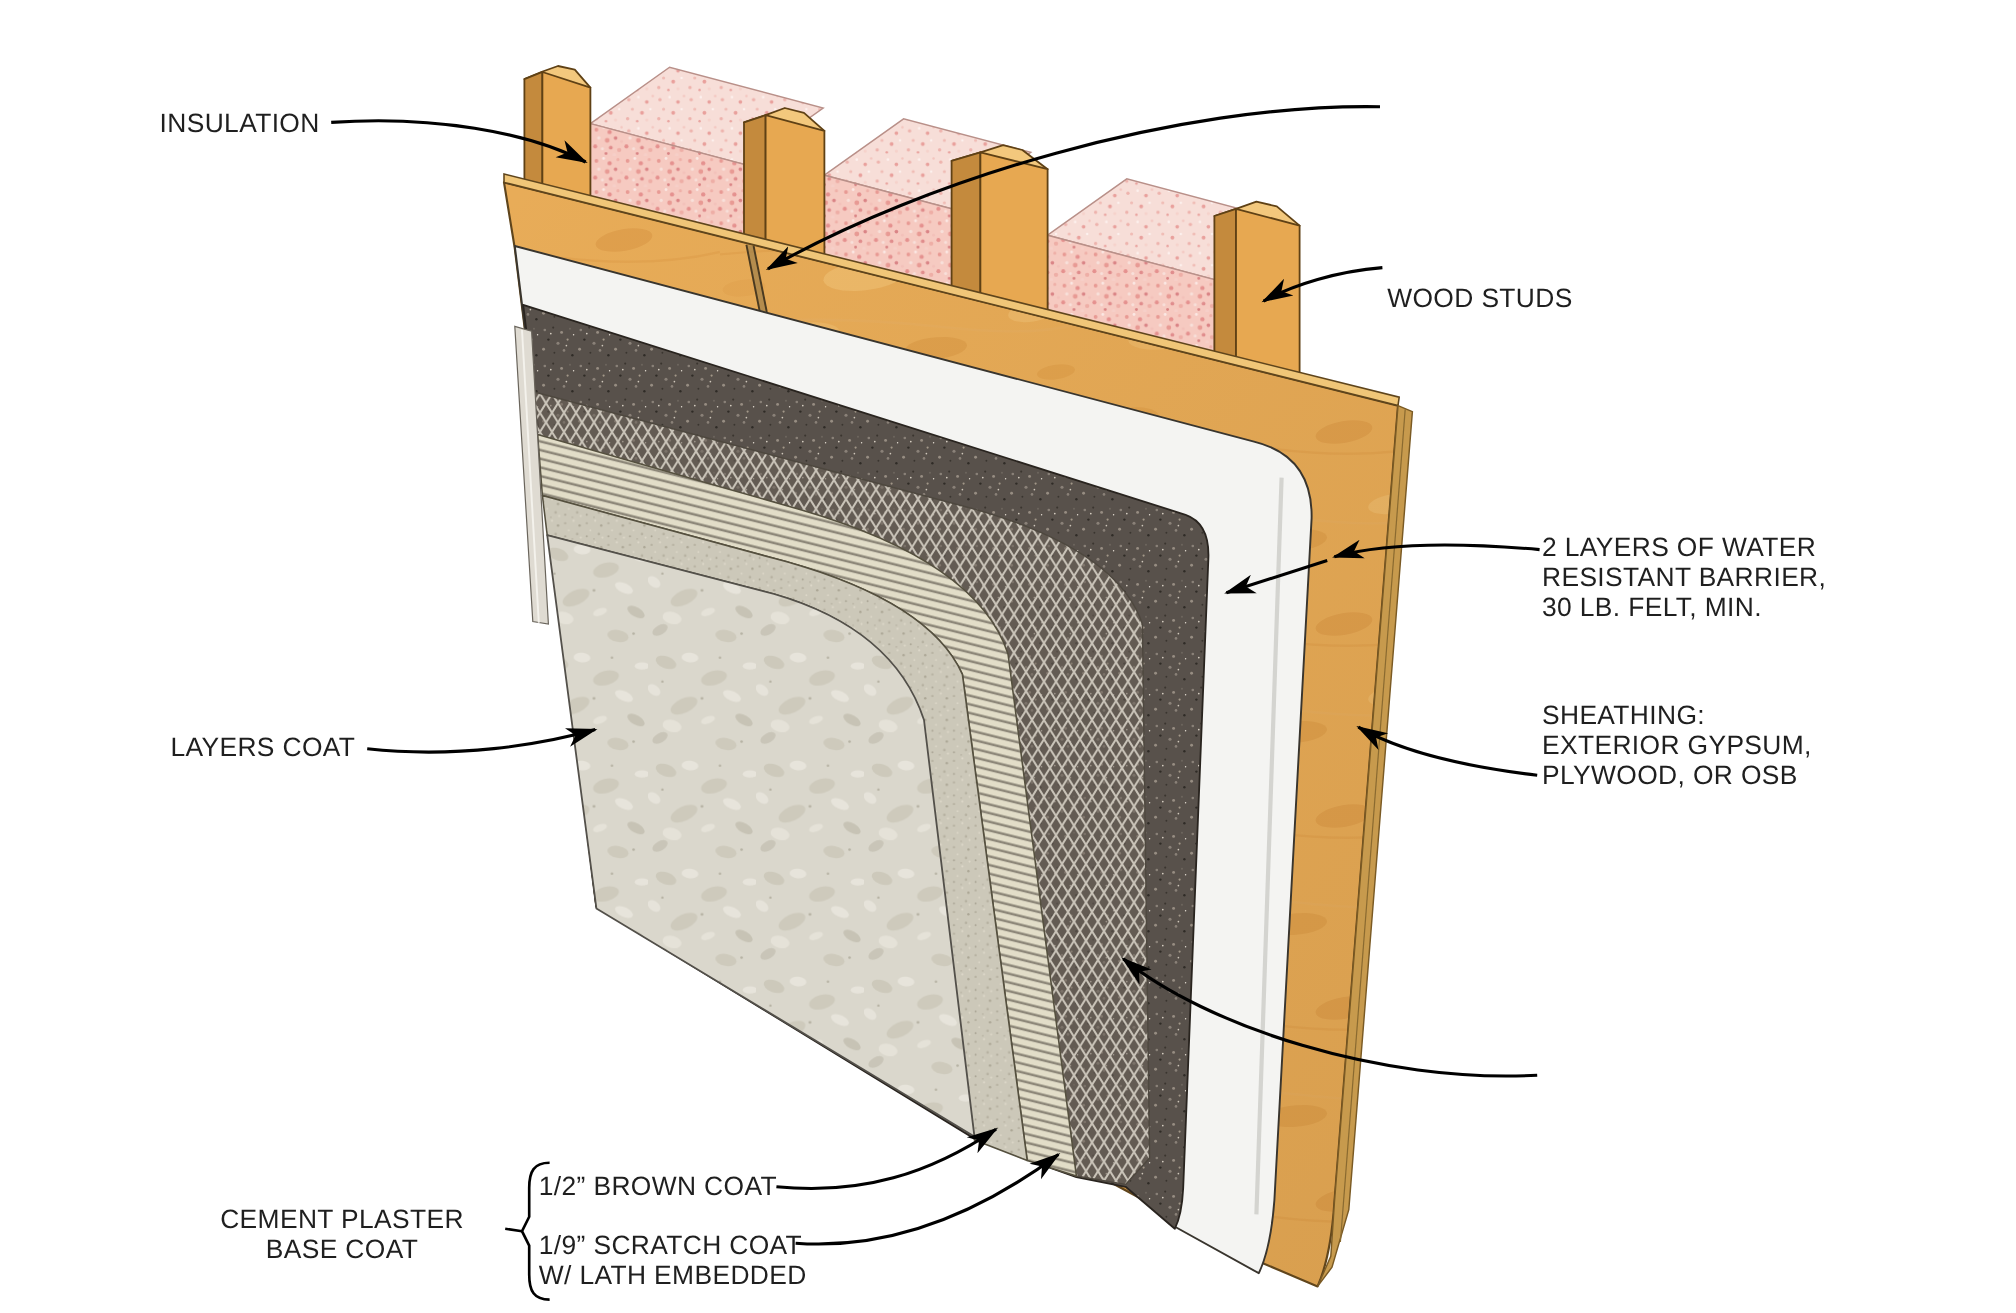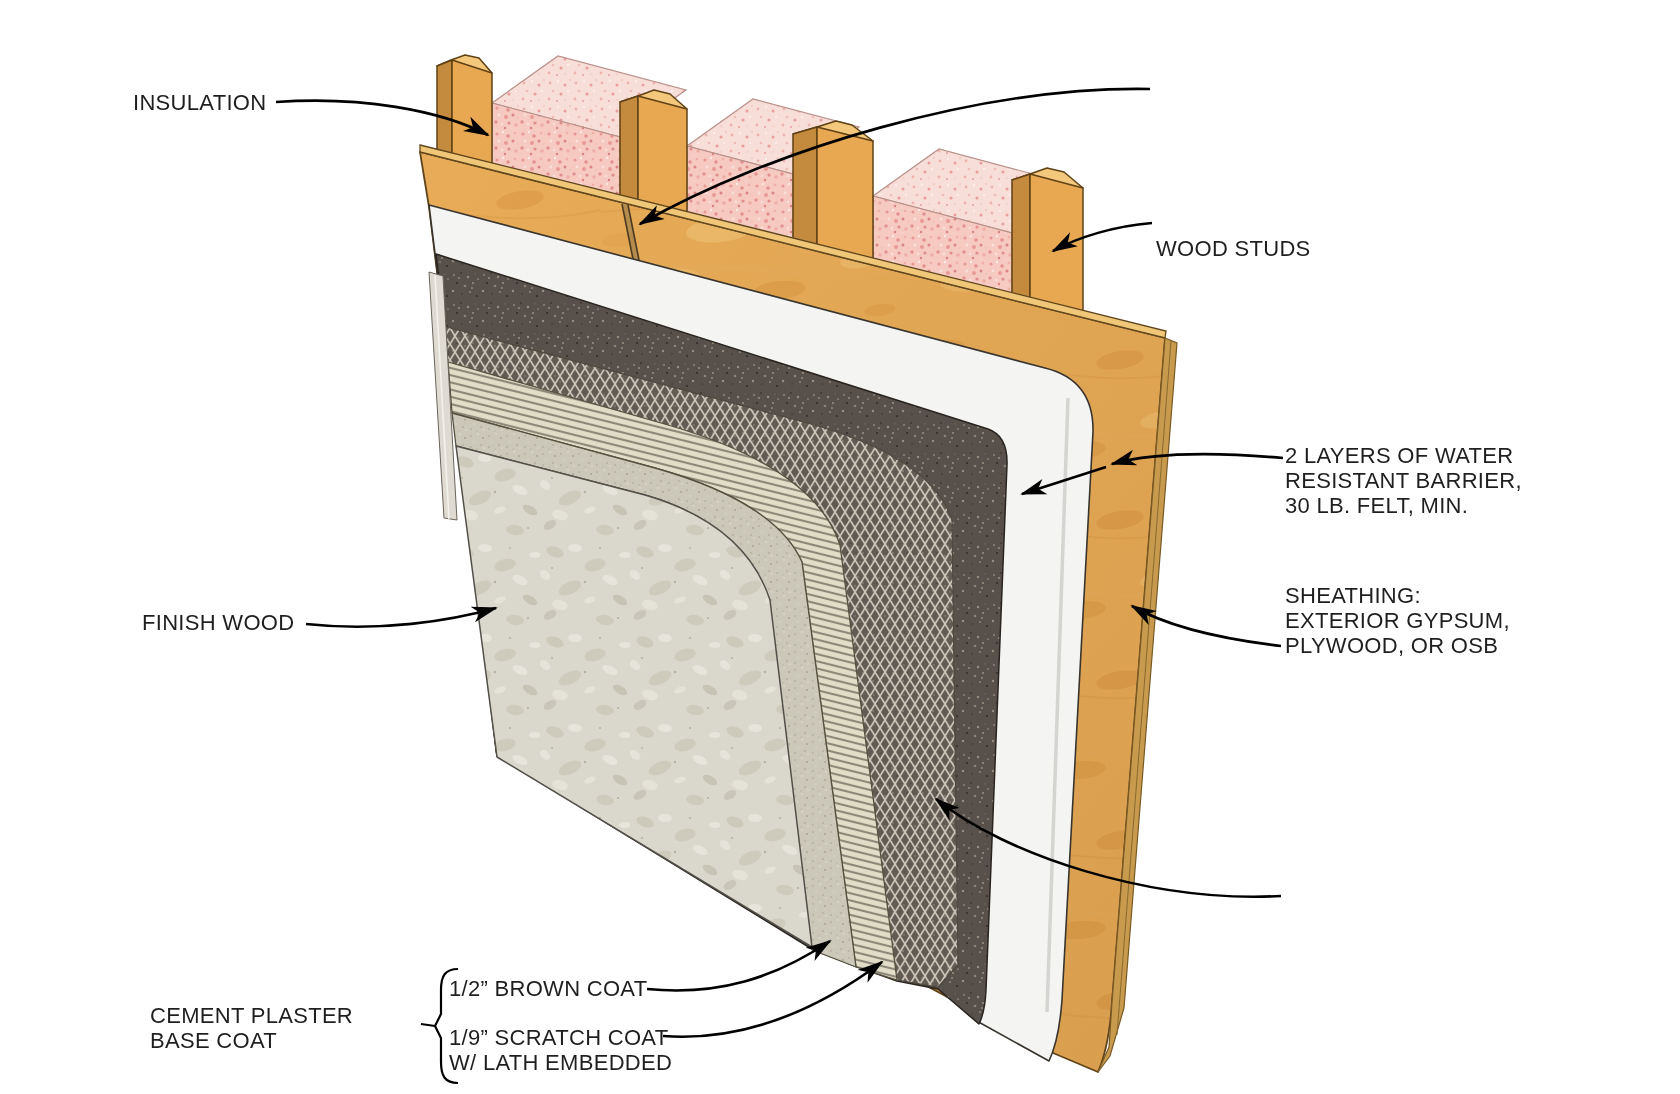--- a/index.html
+++ b/index.html
@@ -6,21 +6,21 @@
   .stage{
     position:relative;width:1680px;height:1094px;background:var(--bg,#fff);
     font-family:Liberation Sans, sans-serif;overflow:hidden;
   }
   .stage svg{position:absolute;left:0;top:0;}
   .lbl{
     position:absolute;color:var(--ink,#1f1f1f);
     font-size:22px;line-height:25px;letter-spacing:.3px;
     white-space:pre-line;user-select:none;
   }
-  .lbl.right{text-align:left;}
+  .lbl.right{text-align:center;}
 </style>
 </head>
 <body>
 
 <div class="stage" style="--bg: #ffffff; --ink: #1f1f1f; --line: #000000; --wood: #e8ac58; --wood-edge: #c79a4d; --wood-outline: #5f451c; --stud-front: #e7a851; --stud-side: #c48a3d; --stud-top: #f3c87d; --insulation: #f6cac1; --insulation-top: #f7ded8; --sheathing-white: #f4f4f2; --felt: #58514b; --mesh-base: #6e655b; --mesh-line: #c9c3b8; --scratch: #e2ddc8; --scratch-line: #8d8779; --brown: #ccc8b9; --finish: #dad7cc; --bead: #dfdbd2;">
 
 <svg width="1680" height="1094" viewBox="0 0 1680 1094">
   <defs>
     <marker id="arrow" markerUnits="userSpaceOnUse" markerWidth="30" markerHeight="20" refX="24" refY="9" orient="auto">
       <path d="M0,1 L26,9 L0,17 L7,9 Z" fill="#000"></path>
@@ -249,20 +249,20 @@
 </svg>
 
 <div class="lbl" style="left:133px;top:90px;">INSULATION</div>
 <div class="lbl" style="left:1156px;top:209px;margin-top:27px;">WOOD STUDS</div>
 <div class="lbl" style="left:1285px;top:443px;">2 LAYERS OF WATER
 RESISTANT BARRIER,
 30 LB. FELT, MIN.</div>
 <div class="lbl" style="left:1285px;top:583px;">SHEATHING:
 EXTERIOR GYPSUM,
 PLYWOOD, OR OSB</div>
-<div class="lbl" style="left:142px;top:610px;">FINISH WOOD</div>
+<div class="lbl" style="left:142px;top:610px;">LAYERS COAT</div>
 <div class="lbl right" style="left:150px;top:1003px;width:270px;">CEMENT PLASTER
 BASE COAT</div>
 <div class="lbl" style="left:449px;top:976px;">1/2” BROWN COAT</div>
 <div class="lbl" style="left:449px;top:1025px;">1/9” SCRATCH COAT
 W/ LATH EMBEDDED</div>
 
 </div>
 
 </body></html>

